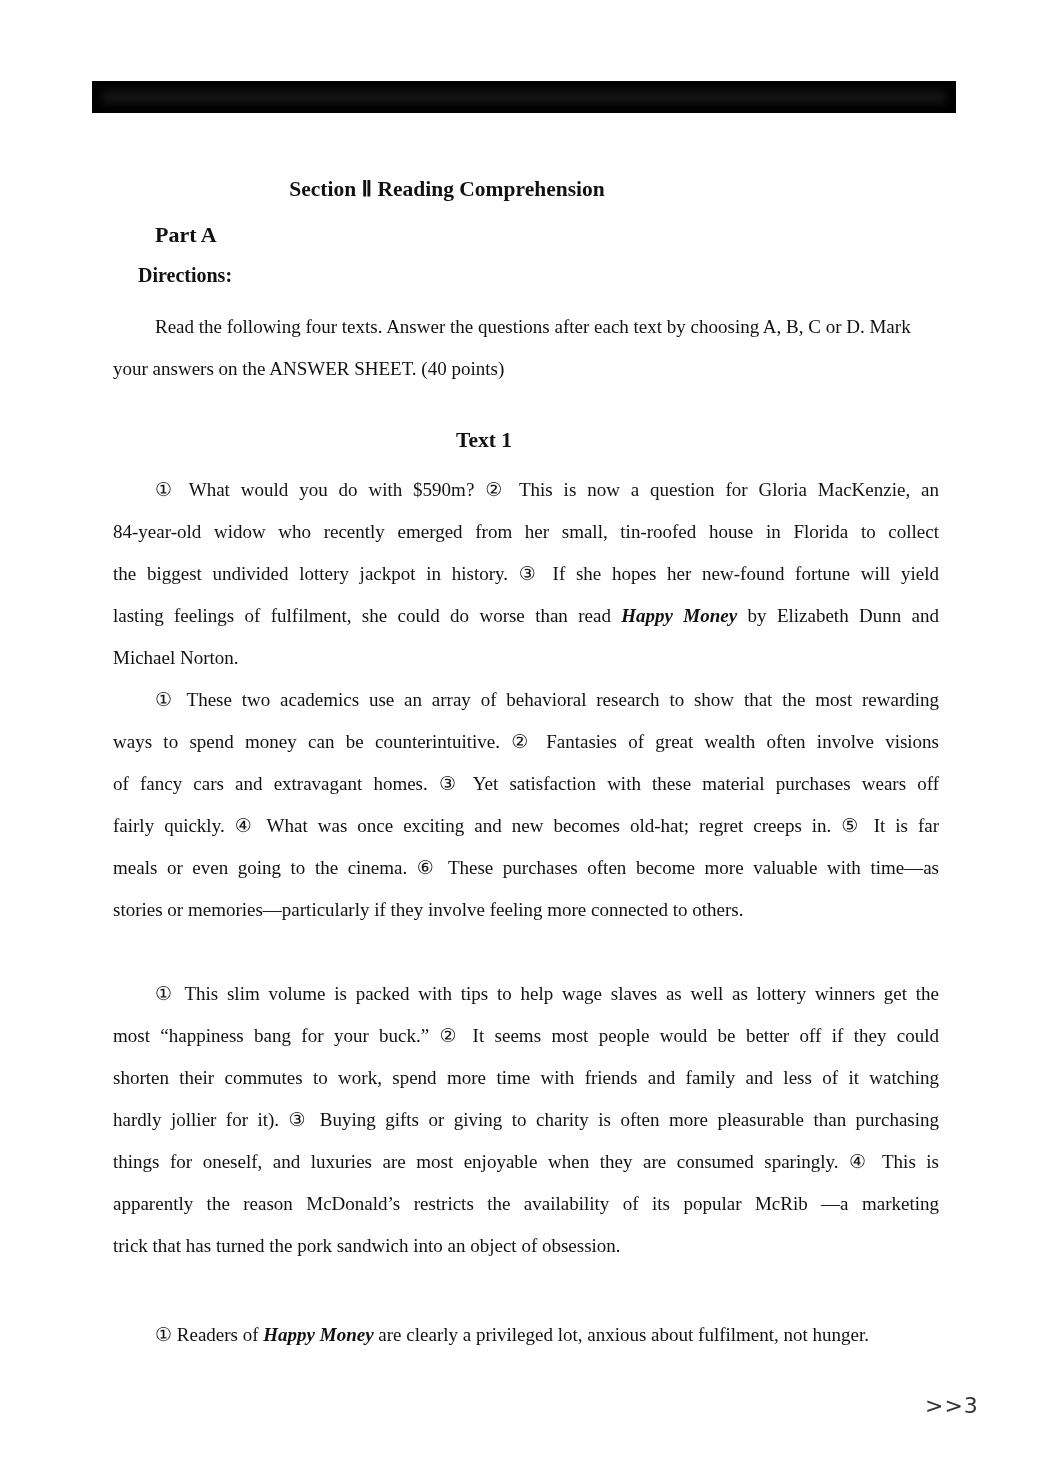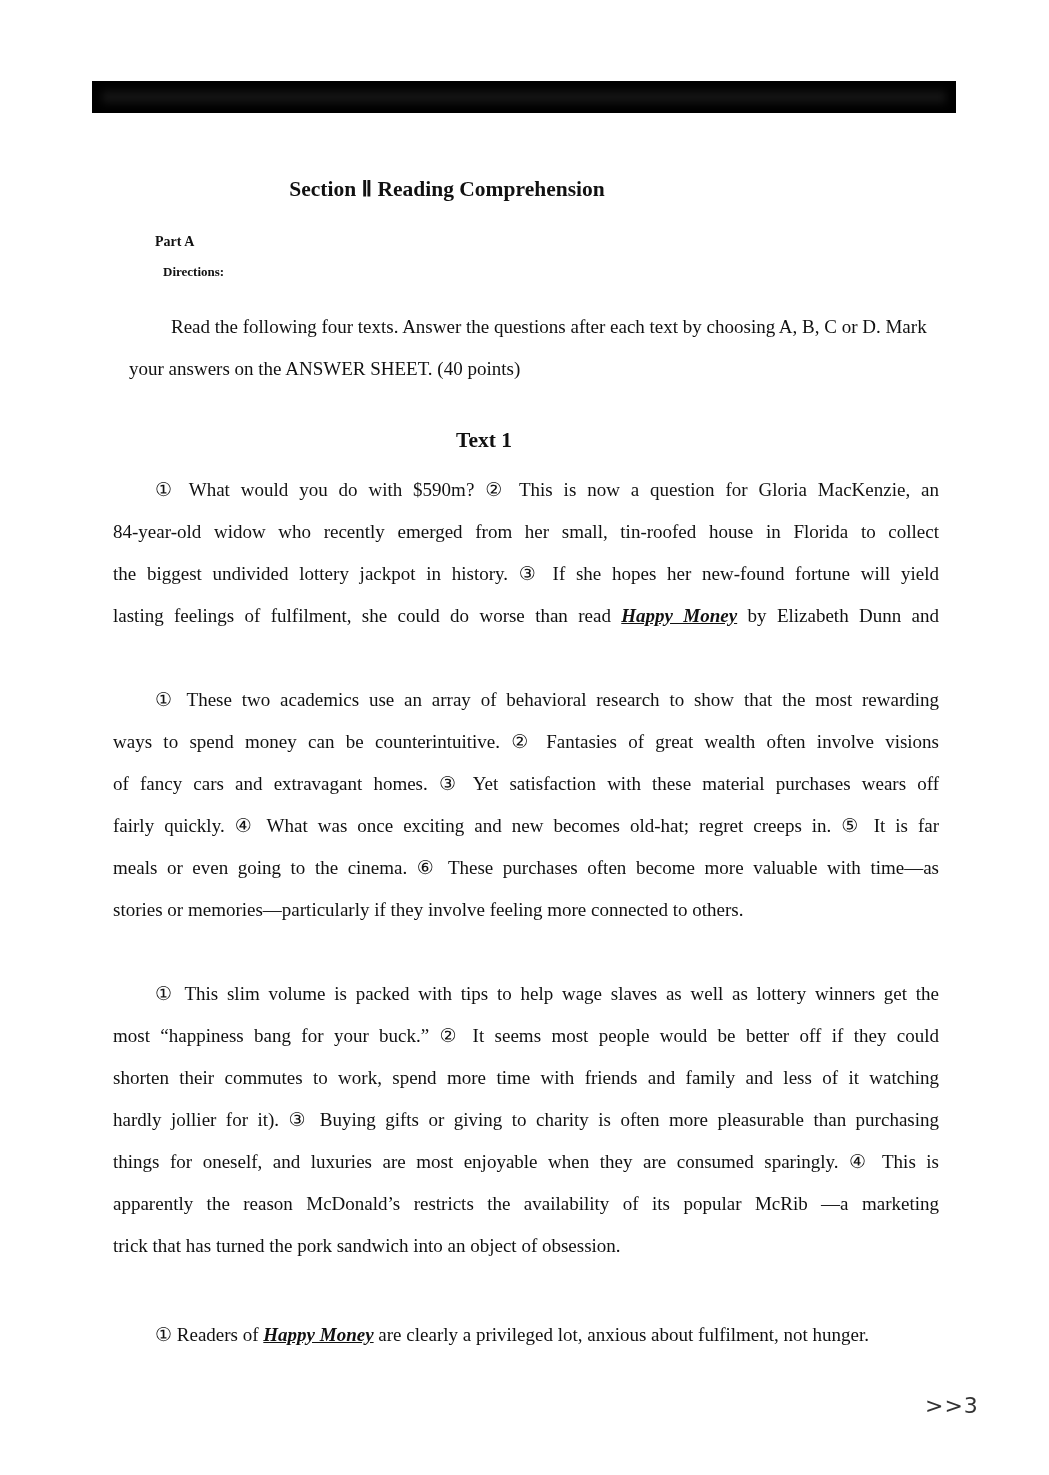--- a/index.html
+++ b/index.html
@@ -4,38 +4,38 @@
 <style>
   html, body { margin: 0; padding: 0; background: #fff; }
   body { width: 1049px; height: 1475px; position: relative; overflow: hidden;
          font-family: "Liberation Serif", serif; color: #111; }
   .banner { position: absolute; left: 92px; top: 81px; width: 864px; height: 32px;
             background: #000; box-shadow: inset 0 0 14px 6px #000; }
   .banner-inner { position: absolute; left: 10px; right: 10px; top: 10px; bottom: 10px;
                   background: #151515; filter: blur(4px); }
   .section-title { position: absolute; left: 0; width: 894px; top: 176px; text-align: center;
                    font-size: 21.5px; font-weight: bold; }
-  .part { position: absolute; left: 155px; top: 234px; font-size: 14px; font-weight: bold; }
-  .directions { position: absolute; left: 163px; top: 264px; font-size: 13px; font-weight: bold; }
+  .part { position: absolute; left: 155px; top: 222px; font-size: 22px; font-weight: bold; }
+  .directions { position: absolute; left: 138px; top: 264px; font-size: 20px; font-weight: bold; }
   .body { position: absolute; left: 113px; width: 826px; font-size: 19px; }
-  .directions-text { top: 306px; line-height: 42px; text-indent: 42px; margin-left: 16px; }
+  .directions-text { top: 306px; line-height: 42px; text-indent: 42px; }
   .text-title { position: absolute; left: 0; width: 968px; top: 428px; text-align: center;
                 font-size: 21.5px; font-weight: bold; }
   .para { position: absolute; left: 113px; width: 826px; font-size: 19px; line-height: 42px;
           text-indent: 42px; text-align: justify; }
   .p1 { top: 469px; }
   .p2 { top: 679px; font-family: Liberation Serif, serif; }
   .p3 { top: 973px; }
   .p4 { top: 1314px; }
   .para .line { display: block; text-align-last: justify; }
   .para .line.last { text-align-last: left; }
   .para .line.first { text-indent: 42px; }
   .para .line { text-indent: 0; }
   .para .line.first { text-indent: 42px; }
-  em.title { font-weight: bold; font-style: italic; text-decoration: underline; }
+  em.title { font-weight: bold; font-style: italic; }
   .page-num { position: absolute; left: 925px; top: 1393px; font-family: "DejaVu Sans", sans-serif;
               font-size: 22px; color: #333; letter-spacing: 1px; }
 </style>
 </head>
 <body>
 
 <div class="banner">
     <div class="banner-inner"></div>
   </div>
 
@@ -44,20 +44,21 @@
 <div class="directions">Directions:</div>
 <div class="body directions-text">Read the following four texts. Answer the questions after each text by choosing A, B, C or D. Mark your answers on the ANSWER SHEET. (40 points)</div>
 
 <div class="text-title">Text 1</div>
 
 <div class="para p1">
     <span class="line first">① What would you do with $590m?   ② This is now a question for Gloria MacKenzie, an</span>
     <span class="line">84-year-old widow who recently emerged from her small, tin-roofed house in Florida to collect</span>
     <span class="line">the biggest undivided lottery jackpot in history.  ③ If she hopes her new-found fortune will yield</span>
     <span class="line">lasting feelings of fulfilment, she could do worse than read <em class="title">Happy Money</em> by Elizabeth Dunn and</span>
+    <span class="line last">Michael Norton.</span>
   </div>
 <div class="para p2">
     <span class="line first">① These two academics use an array of behavioral research to show that the most rewarding</span>
     <span class="line">ways to spend money can be counterintuitive.  ② Fantasies of great wealth often involve visions</span>
     <span class="line">of fancy cars and extravagant homes.  ③ Yet satisfaction with these material purchases wears off</span>
     <span class="line">fairly quickly. ④ What was once exciting and new becomes old-hat; regret creeps in.   ⑤ It is far</span>
     <span class="line">meals or even going to the cinema. ⑥ These purchases often become more valuable with time—as</span>
     <span class="line last">stories or memories—particularly if they involve feeling more connected to others.</span>
   </div>
 <div class="para p3">

